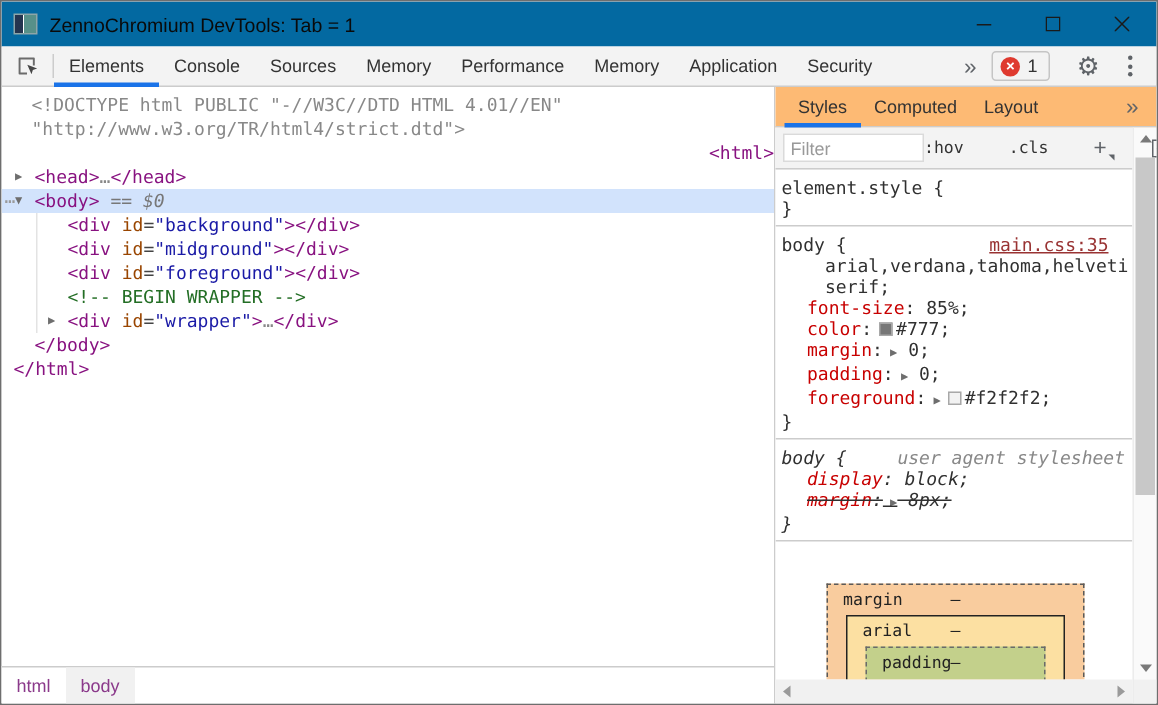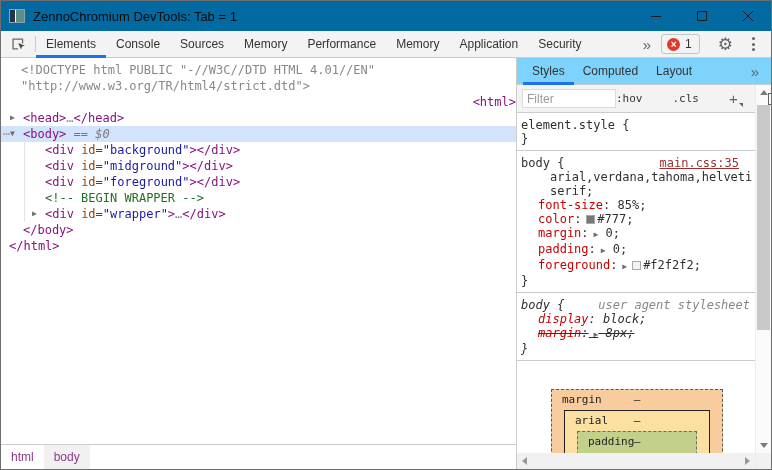--- a/index.html
+++ b/index.html
@@ -57,21 +57,21 @@
   .indent-guide { position:absolute; left:23px; top:84px; width:1px; height:80px; background:#e3e3e3; }
 
   
   .crumbs { flex:0 0 25px; border-top:1px solid #ccc; display:flex; align-items:stretch;
             font-size:12px; background:#fff; }
   .crumb { padding:0 10px; display:flex; align-items:center; color:#8b3a8b; }
   .crumb.active { background:#f1f1f1; }
 
   
   .right-panel { flex:0 0 254px; display:flex; flex-direction:column; background:#fff; min-width:0; }
-  .side-tabs { flex:0 0 27px; background:#7dd3fc; border-bottom:1px solid #ccc;
+  .side-tabs { flex:0 0 27px; background:#fdba74; border-bottom:1px solid #ccc;
                display:flex; align-items:stretch; font-size:12px; color:#333; padding-left:6px; }
   .side-tab { padding:0 9px; display:flex; align-items:center; position:relative; }
   .side-tab.active::after { content:""; position:absolute; left:0; right:0; bottom:-1px; height:3px; background:#1a73e8; }
   .side-chevron { margin-left:auto; margin-right:12px; display:flex; align-items:center; }
 
   .side-body { flex:1; display:flex; min-height:0; }
   .side-main { flex:1; min-width:0; display:flex; flex-direction:column; }
 
   .filter-bar { flex:0 0 28px; background:#f3f3f3; border-bottom:1px solid #ccc;
                 display:flex; align-items:center; padding:0 5px; }

